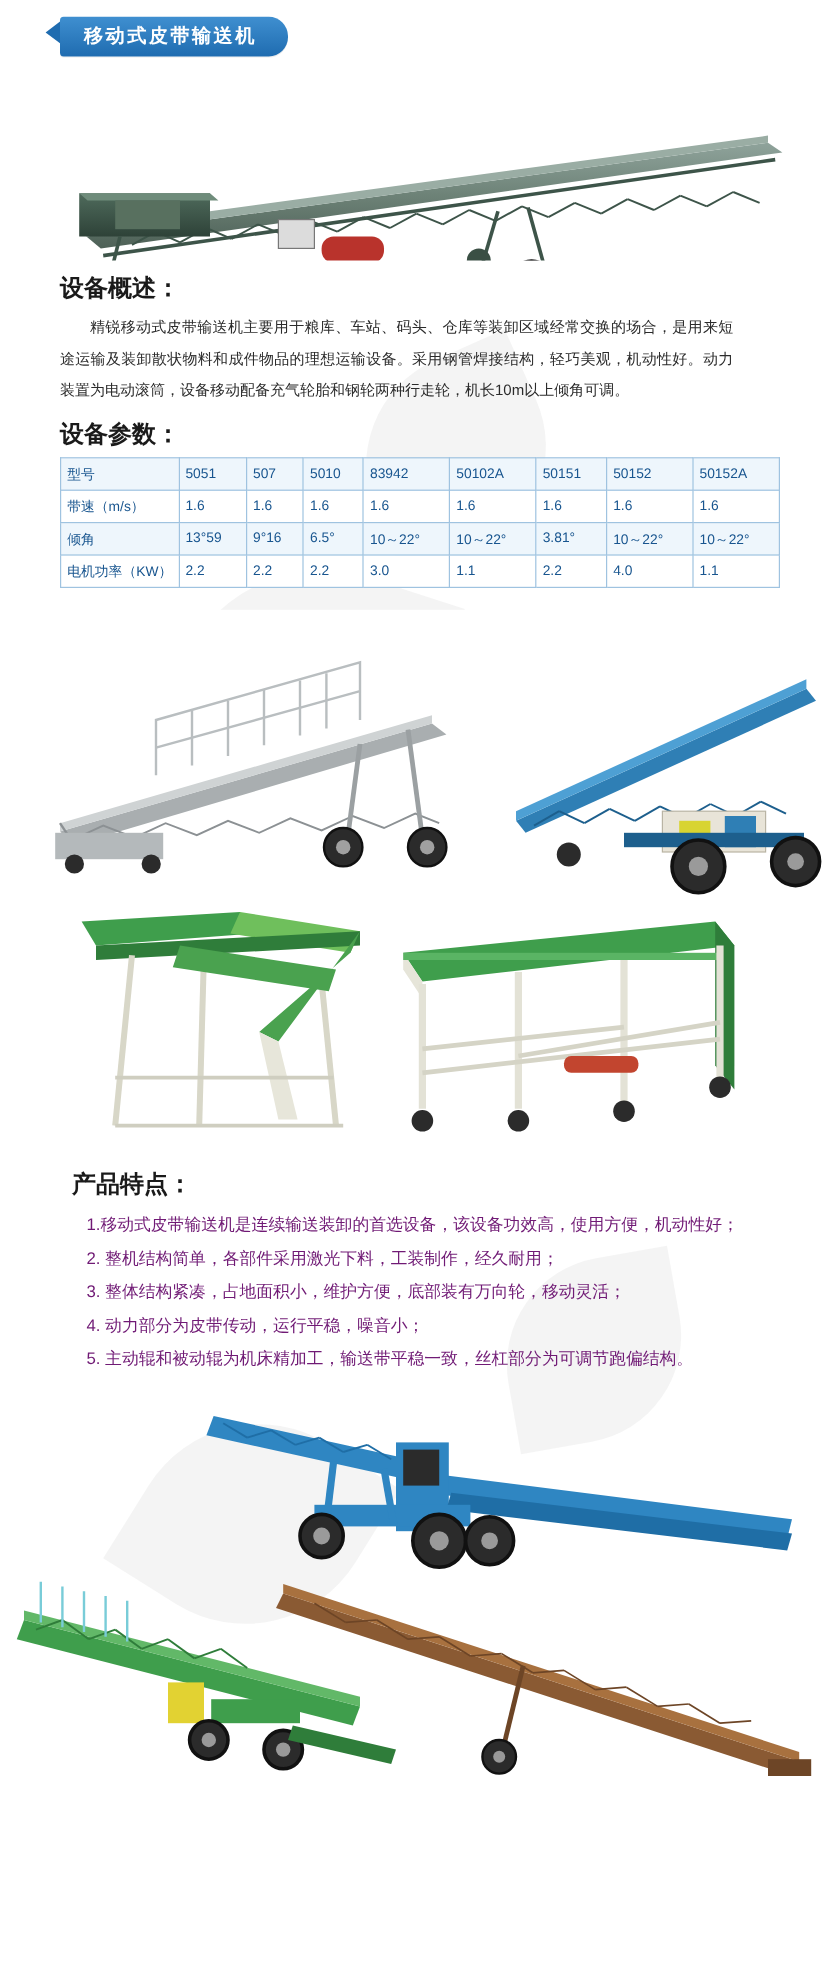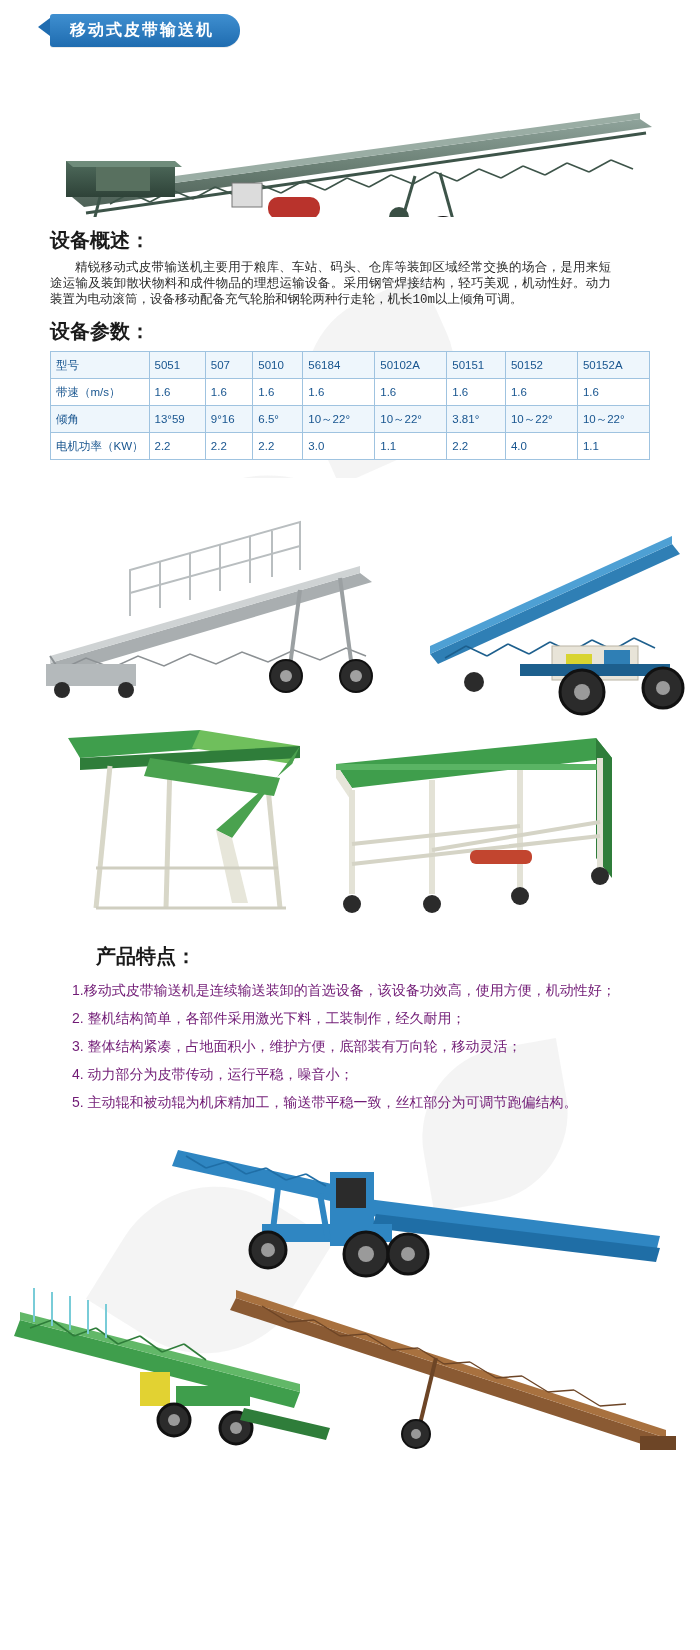--- a/index.html
+++ b/index.html
@@ -76,31 +76,30 @@
   }
 
   
   .section-title {
     font-size: 20px;
     font-weight: bold;
     color: #1a1a1a;
     margin: 10px 0 6px 50px;
   }
   .section-title.center {
-    margin-left: 96px;
+    margin-left: 60px;
   }
 
   .paragraph {
     font-size: 12.5px;
-    line-height: 16px;
+    line-height: 26px;
     color: #2b2b2b;
     margin: 0 25px 0 50px;
     text-align: justify;
     text-indent: 2em;
-    font-family: Liberation Mono, monospace;
   }
 
   
   table.params {
     border-collapse: collapse;
     margin: 6px 0 0 50px;
     width: 600px;
     font-size: 11.5px;
     color: #18558f;
   }
@@ -221,21 +220,21 @@
   <p class="paragraph">精锐移动式皮带输送机主要用于粮库、车站、码头、仓库等装卸区域经常交换的场合，是用来短途运输及装卸散状物料和成件物品的理想运输设备。采用钢管焊接结构，轻巧美观，机动性好。动力装置为电动滚筒，设备移动配备充气轮胎和钢轮两种行走轮，机长10m以上倾角可调。</p>
 
   <div class="section-title">设备参数：</div>
   <table class="params">
     <tbody id="params-body">
         <tr>
           <td class="label">型号</td>
           <td>5051</td>
           <td>507</td>
           <td>5010</td>
-          <td>56184</td>
+          <td>83942</td>
           <td>50102A</td>
           <td>50151</td>
           <td>50152</td>
           <td>50152A</td>
         </tr>
         <tr>
           <td class="label">带速（m/s）</td>
           <td>1.6</td>
           <td>1.6</td>
           <td>1.6</td>

